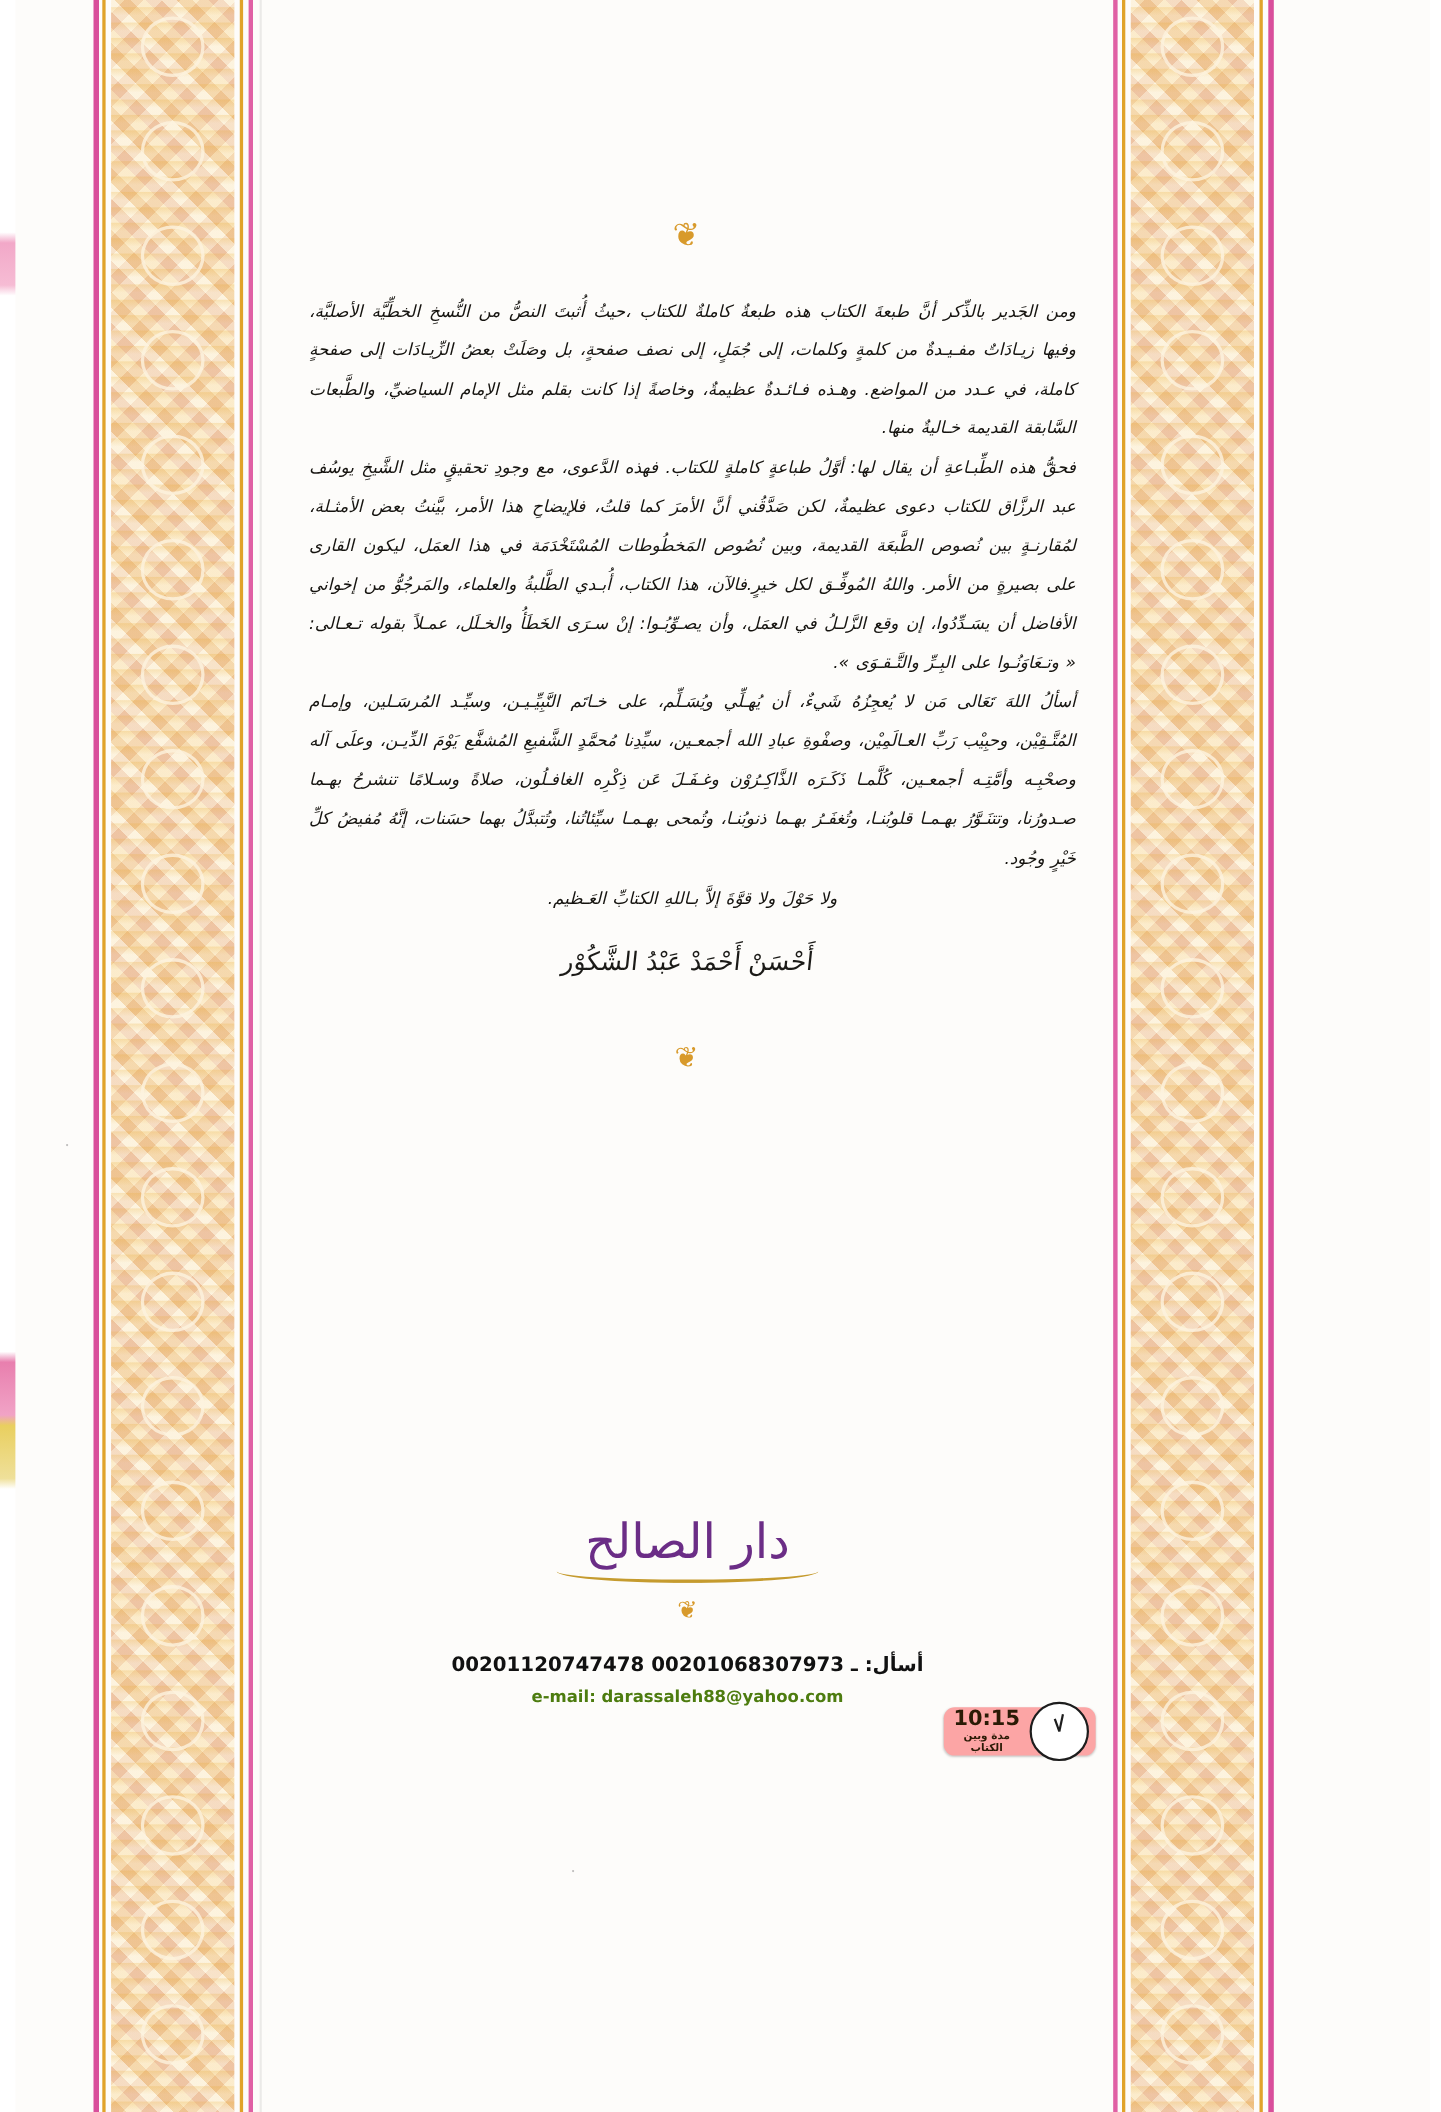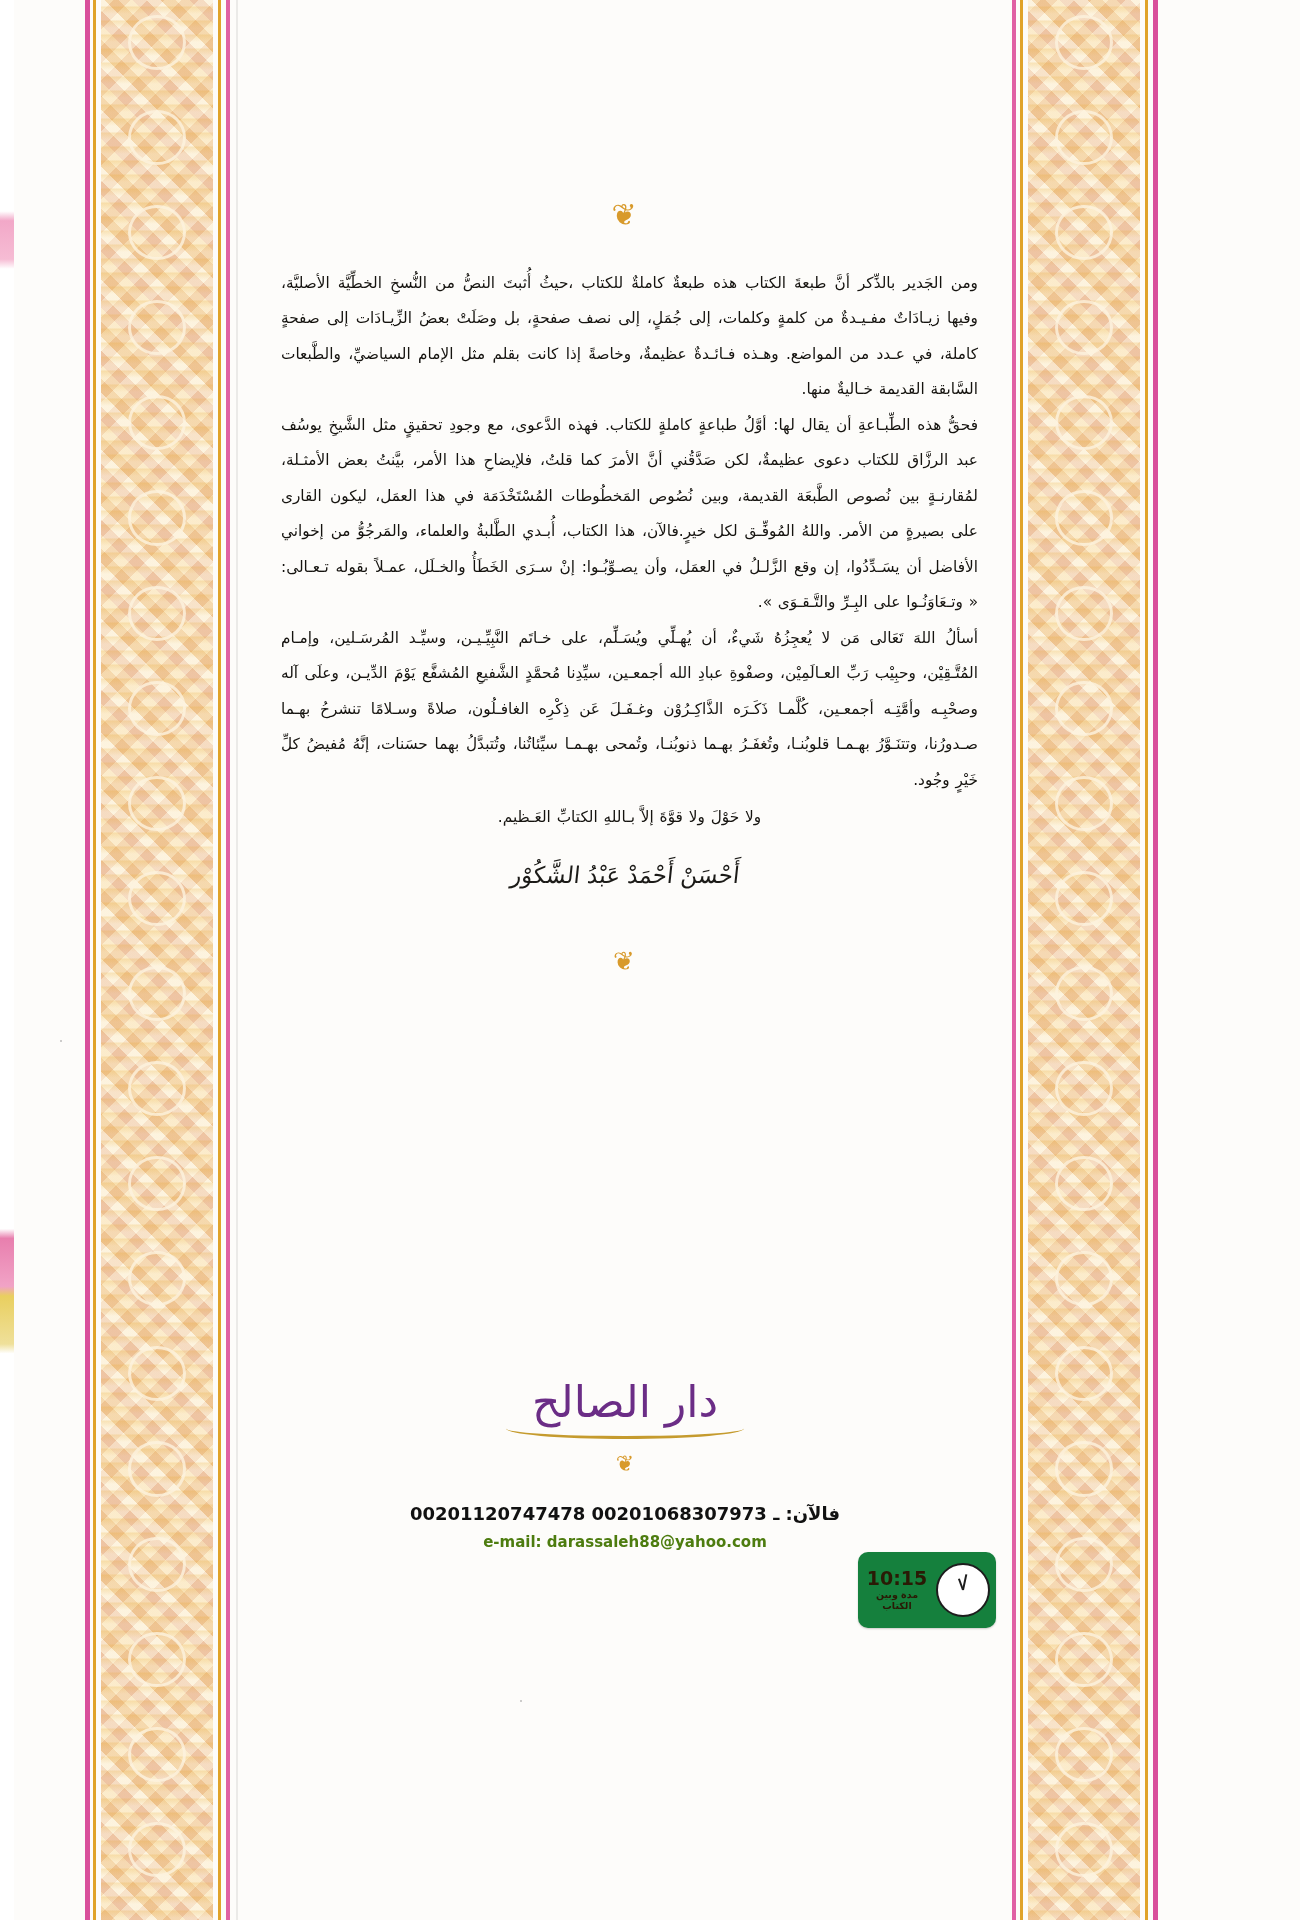--- a/index.html
+++ b/index.html
@@ -151,20 +151,21 @@
 
   .body-text {
     margin: 36px 22px 0 31px;
     text-align: justify;
     direction: rtl;
     font-size: 15.3px;
     line-height: 2.32;
     color: #15130f;
     font-family: "DejaVu Sans", "Liberation Sans", sans-serif;
     word-spacing: 1px;
+    font-style: italic;
   }
   .body-text p { margin: 0; }
   .body-text p.last {
     text-align: center;
     margin-top: 2px;
   }
 
   .signature {
     margin-top: 26px;
     text-align: center;
@@ -229,22 +230,22 @@
     color: #4d7c0f;
     direction: ltr;
   }
 
   
   .clock-badge {
     position: absolute;
     top: 1552px;
     left: 858px;
     width: 126px;
-    height: 76px;
-    background: #15803d;
+    height: 44px;
+    background: #fca5a5;
     border-radius: 10px;
     display: flex;
     align-items: center;
     justify-content: flex-start;
     padding: 0 6px;
     box-shadow: 0 1px 2px rgba(0,0,0,0.2);
   }
   .clock-face {
     width: 50px; height: 50px;
     border-radius: 50%;
@@ -376,21 +377,21 @@
 
     <div class="publisher">
       <div class="pub-logo">
         <span>دار الصالح</span>
         <span class="swash"></span>
       </div>
       <div class="pub-flourish">❦</div>
 
       <div class="pub-lines">
         <div class="pub-phone">
-          <span>فالآن:</span>
+          <span>أسأل:</span>
           <span class="nums">00201120747478 ـ 00201068307973</span>
         </div>
         <div class="pub-email">
           <span>e-mail:</span>
           <span>darassaleh88@yahoo.com</span>
         </div>
       </div>
     </div>
   </div>
 

